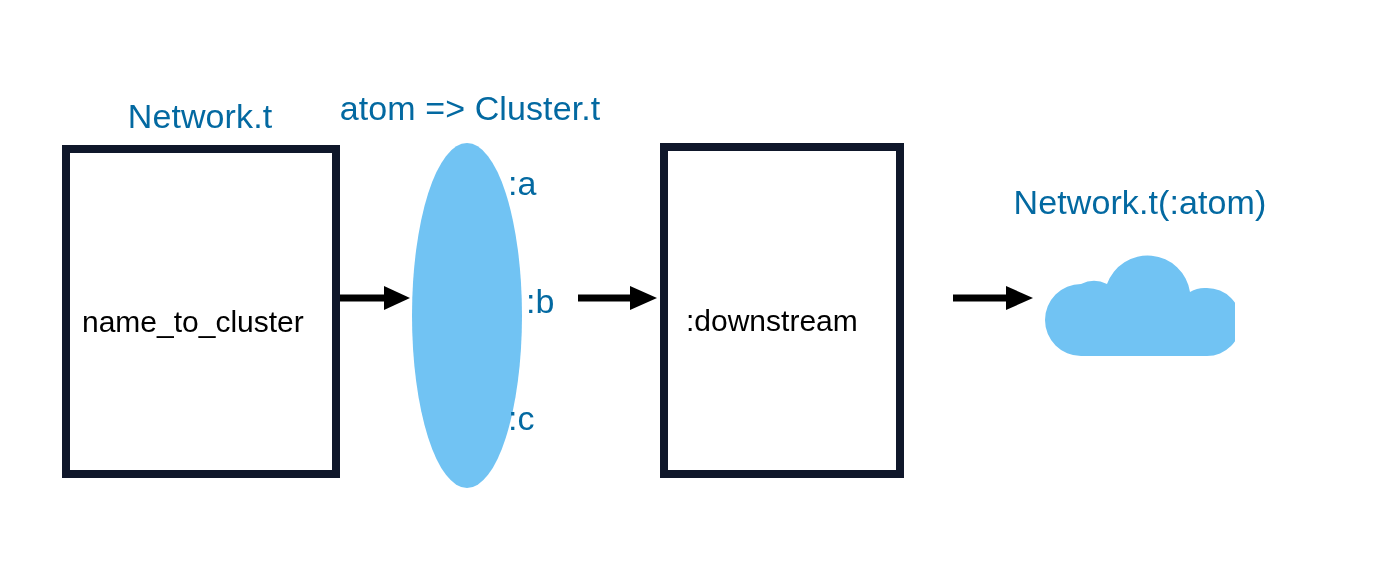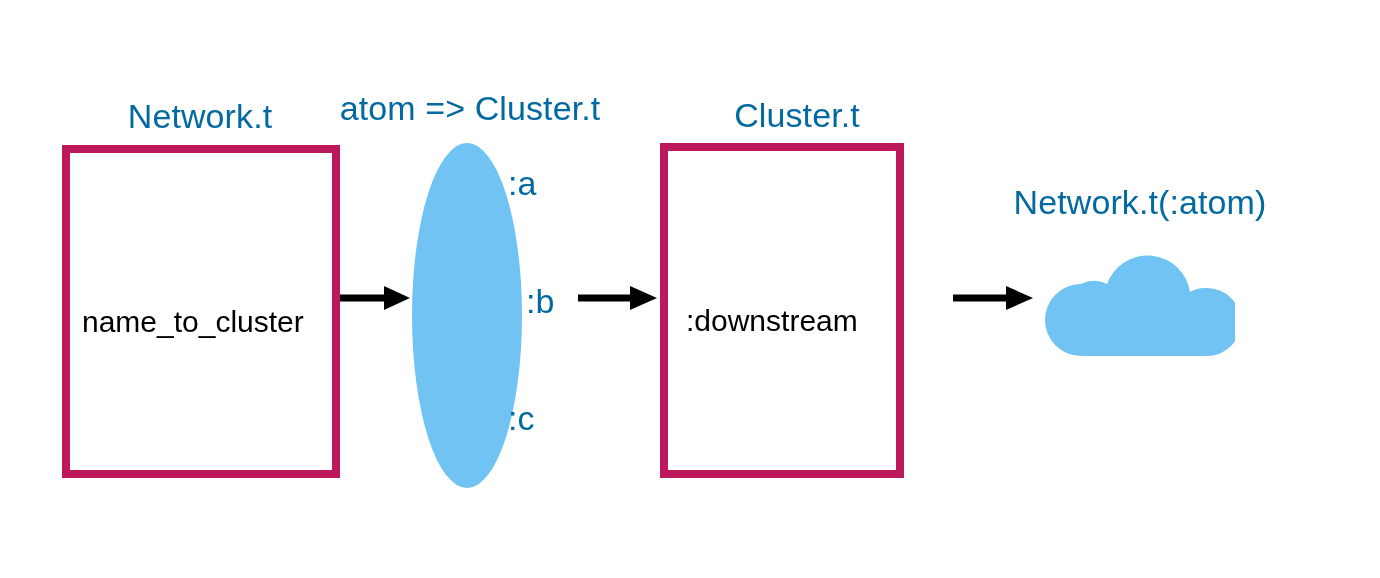--- a/index.html
+++ b/index.html
@@ -31,21 +31,21 @@
   }
   .label.center {
     text-align: center;
     transform: translateX(-50%);
   }
 
   
   .rect {
     position: absolute;
     box-sizing: border-box;
-    border: 8px solid #be185d;
+    border: 8px solid #0f172a;
     background: #ffffff;
   }
   .rect-text {
     position: absolute;
     color: #000000;
     font-size: 30px;
     line-height: 34px;
     white-space: nowrap;
   }
 
@@ -97,21 +97,20 @@
 
   <div class="label" style="left:508px; top:400px;">:c</div>
 
   <div class="arrow" style="left:578px; top:283px; width:79px;">
     <svg width="79" height="30" viewBox="0 0 79 30">
       <line x1="0" y1="15" x2="58" y2="15" stroke="#000000" stroke-width="7"></line>
       <polygon points="52,3 79,15 52,27" fill="#000000"></polygon>
     </svg>
   </div>
 
-  <div class="label center" style="left:797px; top:97px;">Cluster.t</div>
 
   <div class="rect" style="left:660px; top:143px; width:244px; height:335px;">
     <div class="rect-text" style="left:18px; top:153px;">:downstream</div>
   </div>
 
   <div class="arrow" style="left:953px; top:283px; width:80px;">
     <svg width="80" height="30" viewBox="0 0 80 30">
       <line x1="0" y1="15" x2="59" y2="15" stroke="#000000" stroke-width="7"></line>
       <polygon points="53,3 80,15 53,27" fill="#000000"></polygon>
     </svg>

